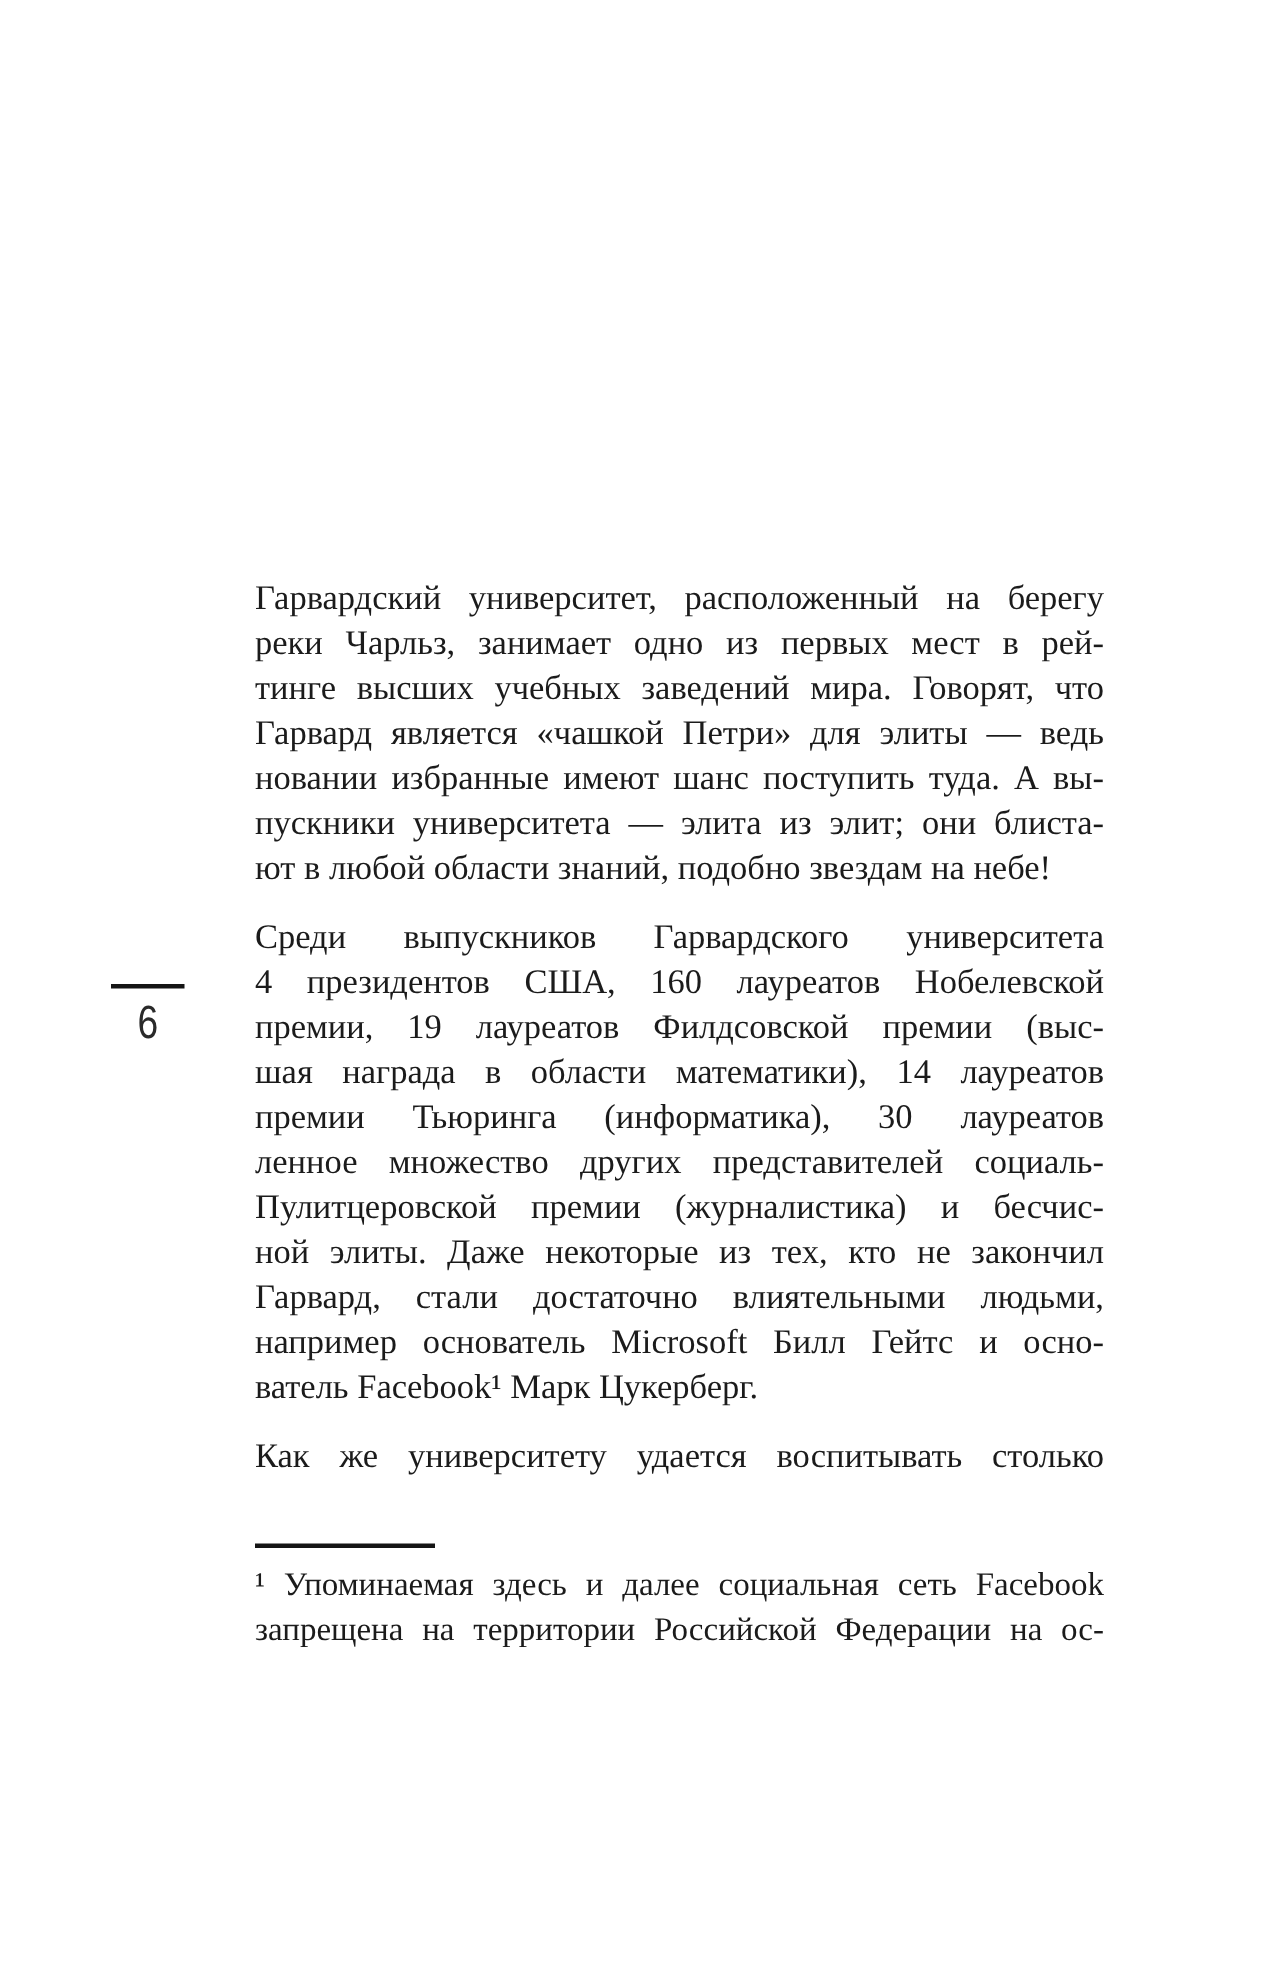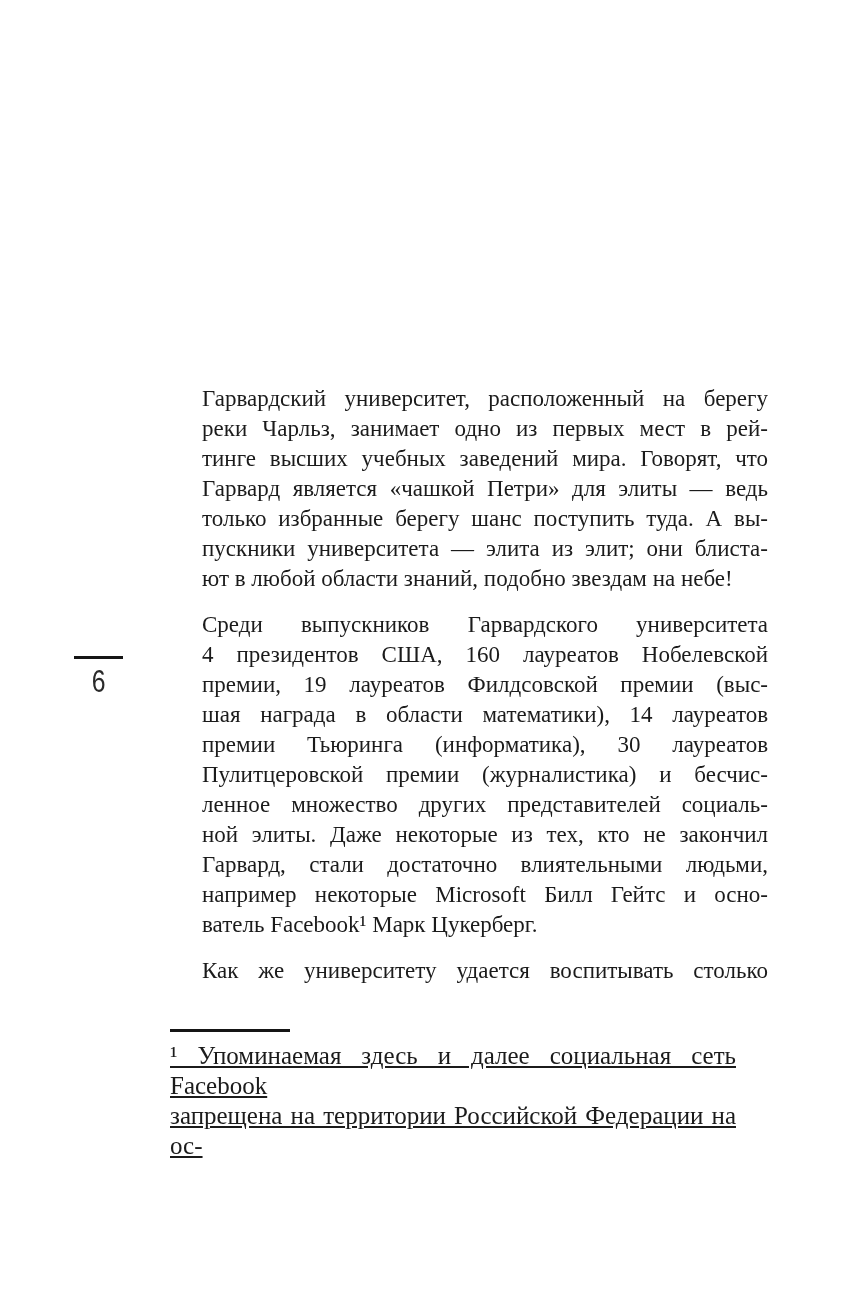--- a/index.html
+++ b/index.html
@@ -15,21 +15,20 @@
     overflow: hidden;
     font-family: "Liberation Serif", serif;
     color: #1b1b1b;
   }
   
   .text-block {
     position: absolute;
     left: 170px;
     top: 384px;
     width: 566px;
-    margin-left: 32px;
   }
   .para {
     margin: 0 0 16px 0;
     font-size: 23px;
     line-height: 30px;
   }
   .line {
     text-align: justify;
     text-align-last: justify;
   }
@@ -65,58 +64,57 @@
     top: 1029px;
     width: 566px;
   }
   .footnote-rule {
     width: 120px;
     height: 0;
     border-top: 3px solid #151515;
     margin-bottom: 9px;
   }
   .footnote-lines {
-    font-size: 25px;
+    font-size: 22px;
     line-height: 30px;
-    text-decoration: underline;
   }
 </style>
 </head>
 <body>
 
 <div class="page">
 
   <aside class="pagenum-block">
     <div class="pagenum-rule"></div>
     <div>
       <span class="pagenum">6</span>
     </div>
   </aside>
 
   <main class="text-block">
       <div class="para">
         <div class="line">Гарвардский университет, расположенный на берегу</div>
         <div class="line">реки Чарльз, занимает одно из первых мест в рей-</div>
         <div class="line">тинге высших учебных заведений мира. Говорят, что</div>
         <div class="line">Гарвард является «чашкой Петри» для элиты — ведь</div>
-        <div class="line">только избранные берегу шанс поступить туда. А вы-</div>
+        <div class="line">новании избранные имеют шанс поступить туда. А вы-</div>
         <div class="line">пускники университета — элита из элит; они блиста-</div>
         <div class="line last">ют в любой области знаний, подобно звездам на небе!</div>
       </div>
       <div class="para">
         <div class="line">Среди выпускников Гарвардского университета</div>
         <div class="line">4 президентов США, 160 лауреатов Нобелевской</div>
         <div class="line">премии, 19 лауреатов Филдсовской премии (выс-</div>
         <div class="line">шая награда в области математики), 14 лауреатов</div>
         <div class="line">премии Тьюринга (информатика), 30 лауреатов</div>
+        <div class="line">ленное множество других представителей социаль-</div>
         <div class="line">Пулитцеровской премии (журналистика) и бесчис-</div>
-        <div class="line">ленное множество других представителей социаль-</div>
         <div class="line">ной элиты. Даже некоторые из тех, кто не закончил</div>
         <div class="line">Гарвард, стали достаточно влиятельными людьми,</div>
-        <div class="line">например некоторые Microsoft Билл Гейтс и осно-</div>
+        <div class="line">например основатель Microsoft Билл Гейтс и осно-</div>
         <div class="line last">ватель Facebook¹ Марк Цукерберг.</div>
       </div>
       <div class="para">
         <div class="line">Как же университету удается воспитывать столько</div>
       </div>
     </main>
 
   <footer class="footnote">
     <div class="footnote-rule"></div>
     <div class="footnote-lines">

